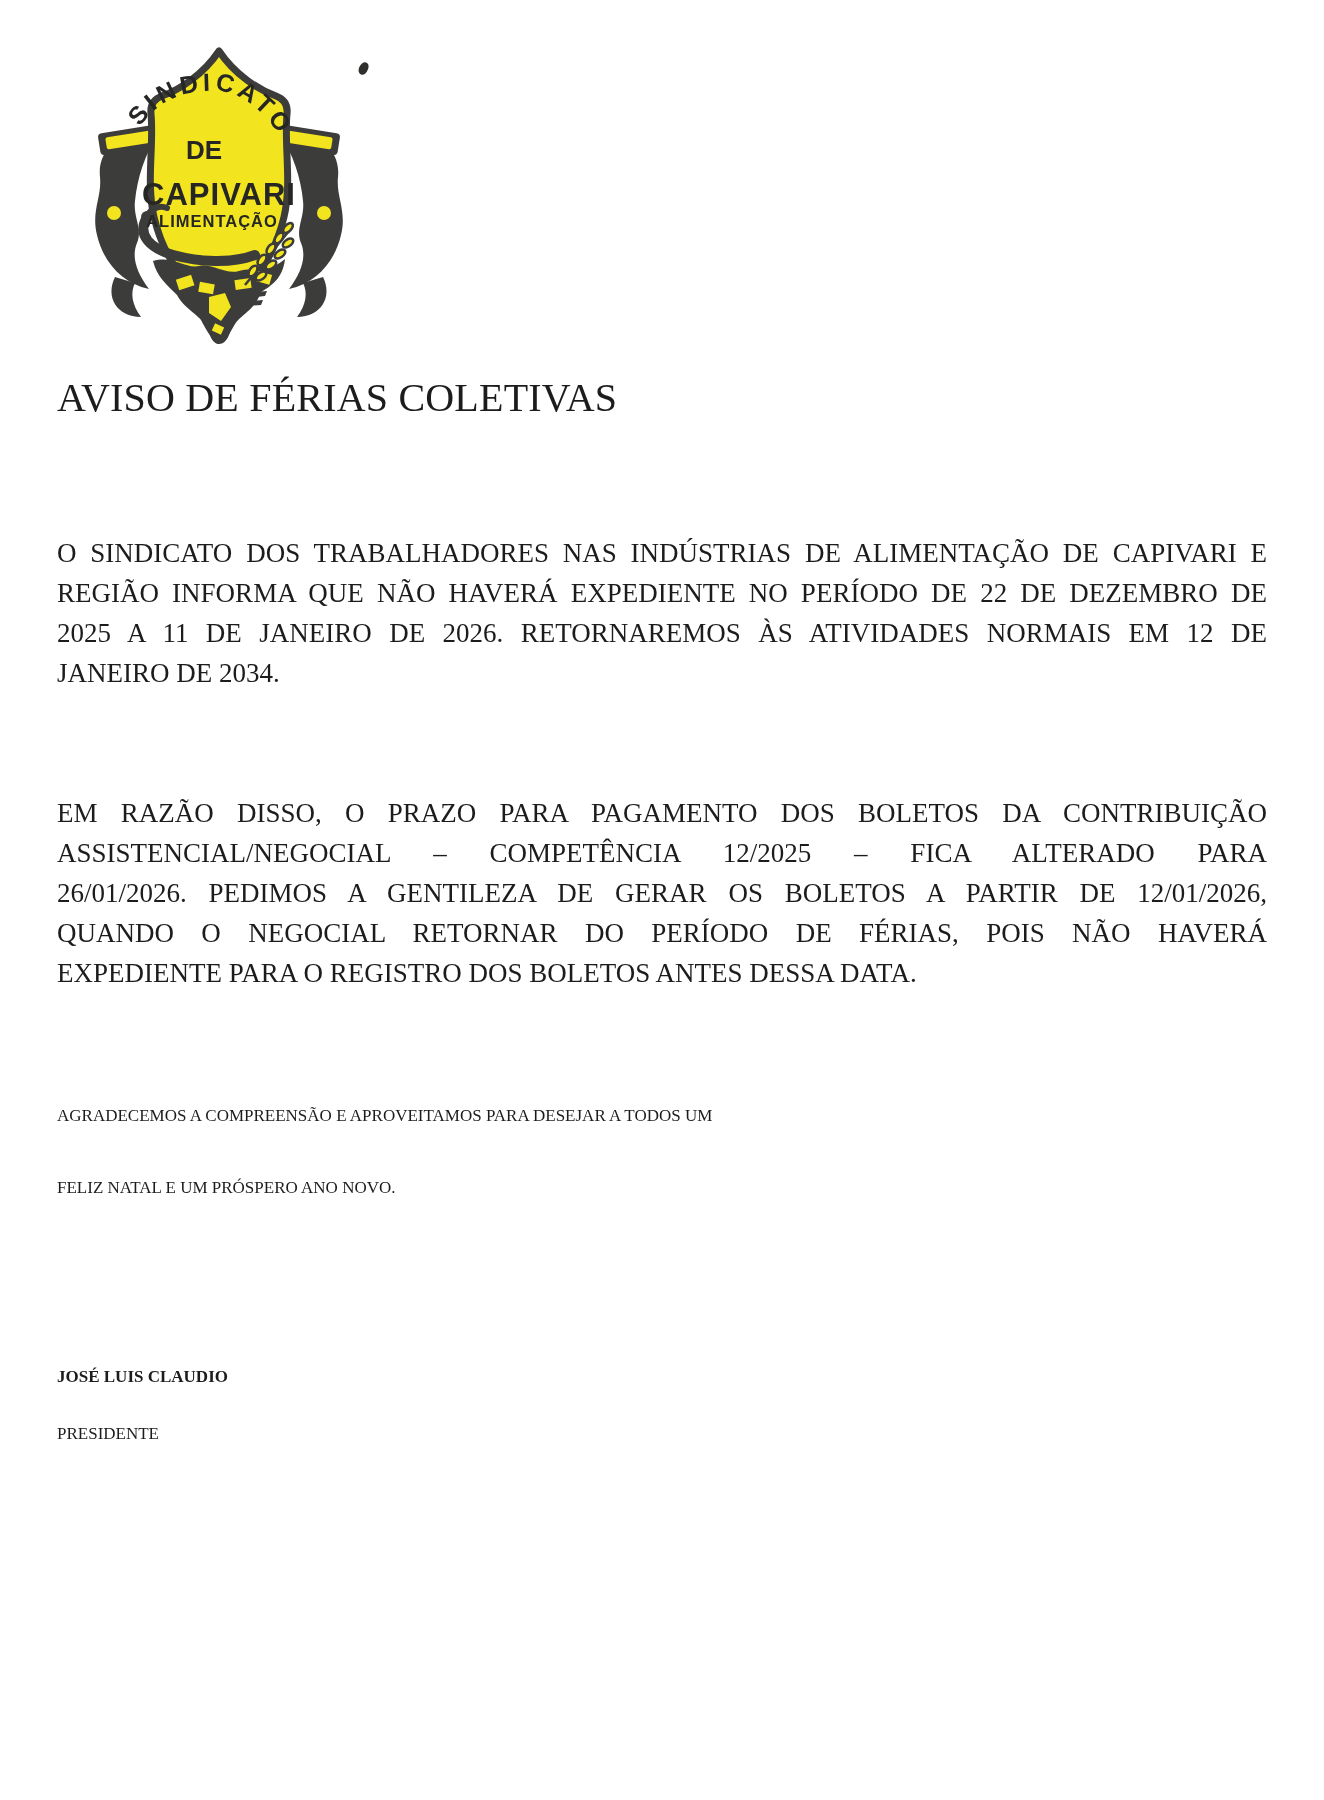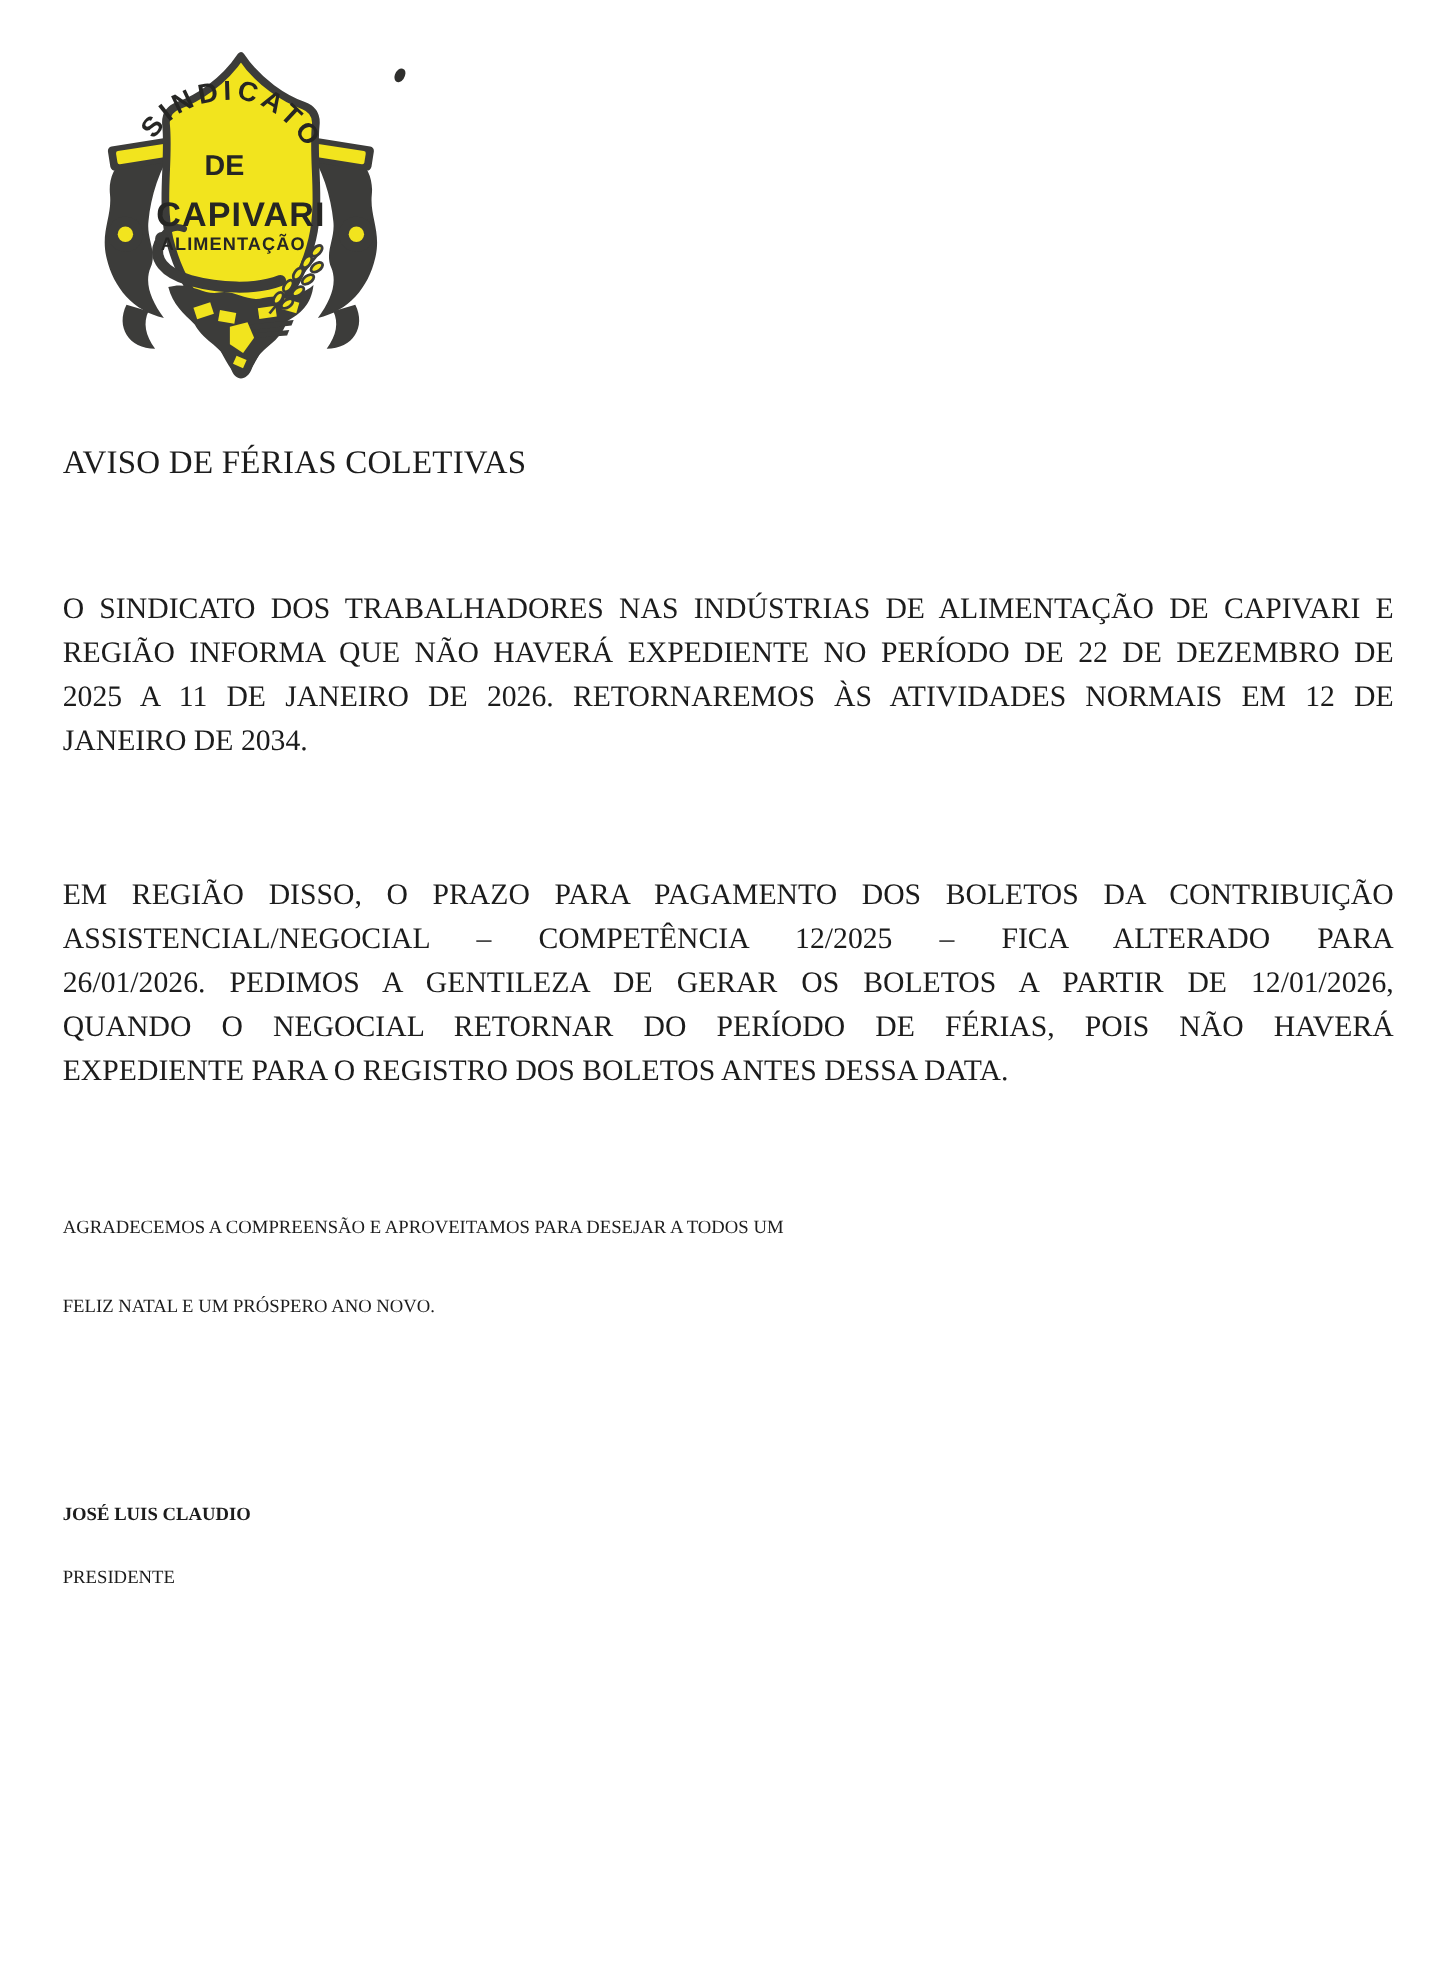--- a/index.html
+++ b/index.html
@@ -22,22 +22,22 @@
   .logo{position:absolute;left:85px;top:45px;width:268px;height:313px;}
   .logo svg{width:100%;height:100%;display:block;}
   .fy{fill:var(--logo-yellow);}
   .fd{fill:var(--logo-dark);}
   .logo-txt{font-family:"Liberation Sans","DejaVu Sans",sans-serif;font-weight:700;fill:#262624;}
   .speck{
     position:absolute;left:359px;top:62px;width:9px;height:13px;
     background:#2f2f2d;border-radius:60% 40% 55% 45%;transform:rotate(18deg);
   }
   .title{
-    position:absolute;left:57px;top:401px;width:1210px;
-    font-size:30px;font-weight:400;line-height:40px;letter-spacing:.2px;
+    position:absolute;left:57px;top:378px;width:1210px;
+    font-size:40px;font-weight:400;line-height:40px;letter-spacing:.2px;
     white-space:nowrap;
   }
   .para{position:absolute;left:57px;width:1210px;font-size:27px;line-height:40px;}
   .jline{text-align:justify;text-align-last:justify;}
   .jline.last{text-align-last:left;}
   .p1{top:533px;}
   .p2{top:793px;}
   .single{position:absolute;left:57px;width:1210px;font-size:17px;line-height:40px;white-space:nowrap;}
   .p3a{top:1096px;}
   .p3b{top:1168px;}
@@ -141,21 +141,21 @@
   <h1 class="title">AVISO DE FÉRIAS COLETIVAS</h1>
 
   <div class="para p1">
     <div class="jline">O SINDICATO DOS TRABALHADORES NAS INDÚSTRIAS DE ALIMENTAÇÃO DE CAPIVARI E</div>
     <div class="jline">REGIÃO INFORMA QUE NÃO HAVERÁ EXPEDIENTE NO PERÍODO DE 22 DE DEZEMBRO DE</div>
     <div class="jline">2025 A 11 DE JANEIRO DE 2026. RETORNAREMOS ÀS ATIVIDADES NORMAIS EM 12 DE</div>
     <div class="jline last">JANEIRO DE 2034.</div>
   </div>
 
   <div class="para p2">
-    <div class="jline">EM REGIÃO DISSO, O PRAZO PARA PAGAMENTO DOS BOLETOS DA CONTRIBUIÇÃO</div>
+    <div class="jline">EM RAZÃO DISSO, O PRAZO PARA PAGAMENTO DOS BOLETOS DA CONTRIBUIÇÃO</div>
     <div class="jline">ASSISTENCIAL/NEGOCIAL – COMPETÊNCIA 12/2025 – FICA ALTERADO PARA</div>
     <div class="jline">26/01/2026. PEDIMOS A GENTILEZA DE GERAR OS BOLETOS A PARTIR DE 12/01/2026,</div>
     <div class="jline">QUANDO O NEGOCIAL RETORNAR DO PERÍODO DE FÉRIAS, POIS NÃO HAVERÁ</div>
     <div class="jline last">EXPEDIENTE PARA O REGISTRO DOS BOLETOS ANTES DESSA DATA.</div>
   </div>
 
   <div class="single p3a">AGRADECEMOS A COMPREENSÃO E APROVEITAMOS PARA DESEJAR A TODOS UM</div>
   <div class="single p3b">FELIZ NATAL E UM PRÓSPERO ANO NOVO.</div>
 
   <div class="single sig-name">JOSÉ LUIS CLAUDIO</div>

